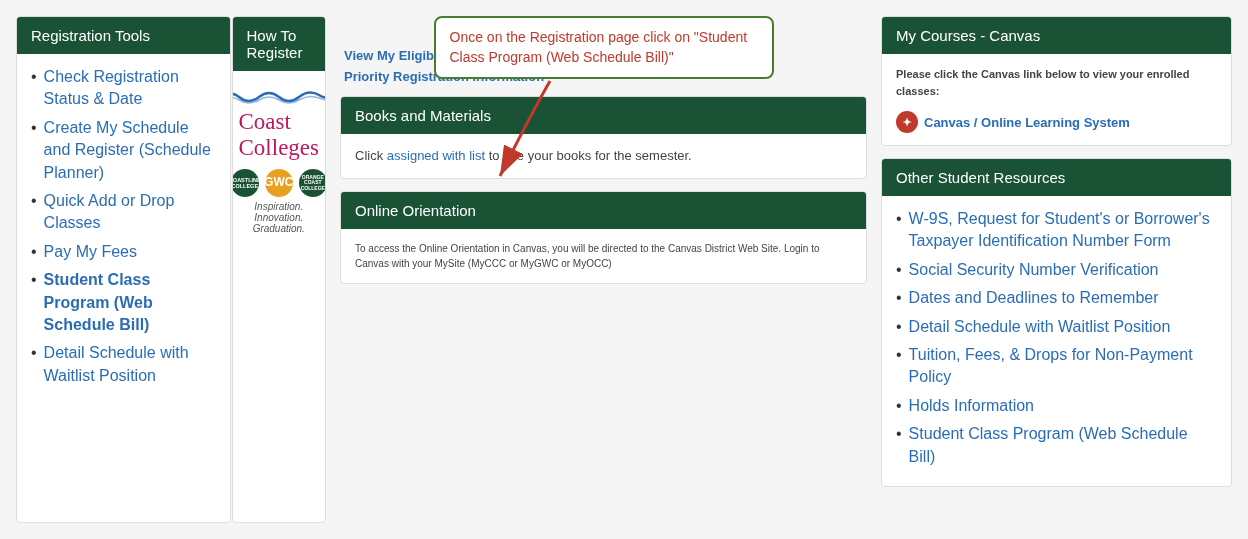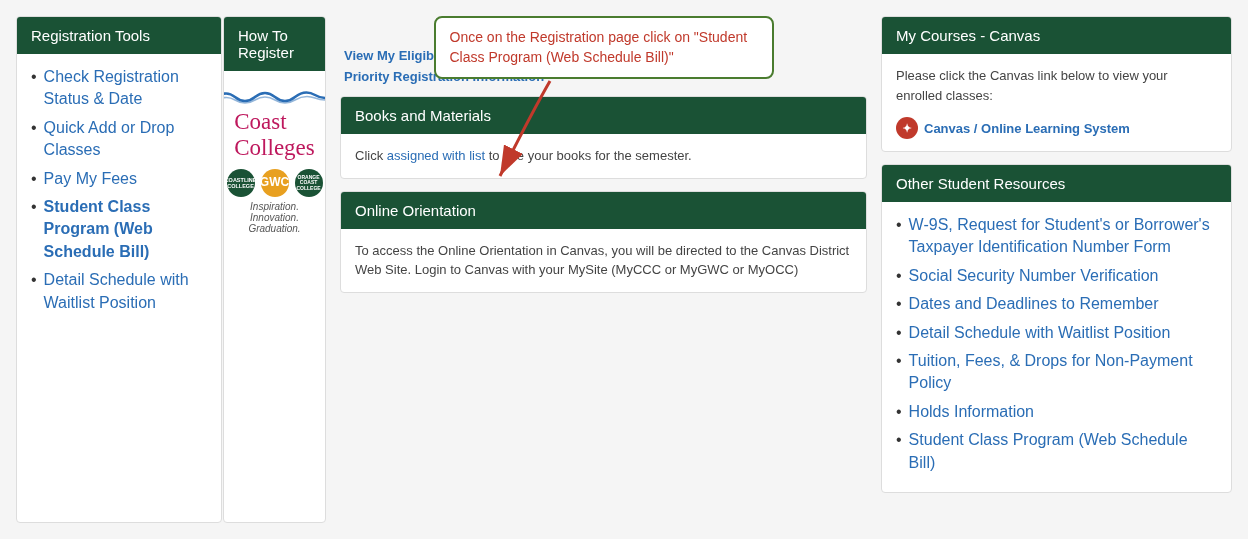--- a/index.html
+++ b/index.html
@@ -199,55 +199,59 @@
       margin-top: 8px;
     }
 
     .bold-link {
       font-weight: bold;
       color: #2a6db5;
     }
 
     
     .orientation-text {
-      font-size: 13px;
+      font-size: 10px;
       line-height: 1.5;
       color: #444;
     }
 
     
     .books-text {
       font-size: 13px;
       color: #444;
       line-height: 1.5;
     }
 
     
     .courses-text {
-      font-size: 13px;
+      font-size: 11px;
       color: #444;
       line-height: 1.5;
       margin-bottom: 12px;
+      font-weight: bold;
     }
   </style>
 </head>
 <body>
 
 <div class="page-wrapper">
 
   <div class="left-col">
 
     <div class="card">
       <div class="card-header">
         <span>Registration Tools</span>
       </div>
       <div class="card-body">
         <ul class="bullet-list">
           <li>
               <a>Check Registration Status &amp; Date</a>
+            </li>
+          <li>
+              <a>Create My Schedule and Register (Schedule Planner)</a>
             </li>
           <li>
               <a>Quick Add or Drop Classes</a>
             </li>
           <li>
               <a>Pay My Fees</a>
             </li>
           <li>
               <a style="color:#2a6db5;font-weight:bold;">Student Class Program (Web Schedule Bill)</a>
             </li>

